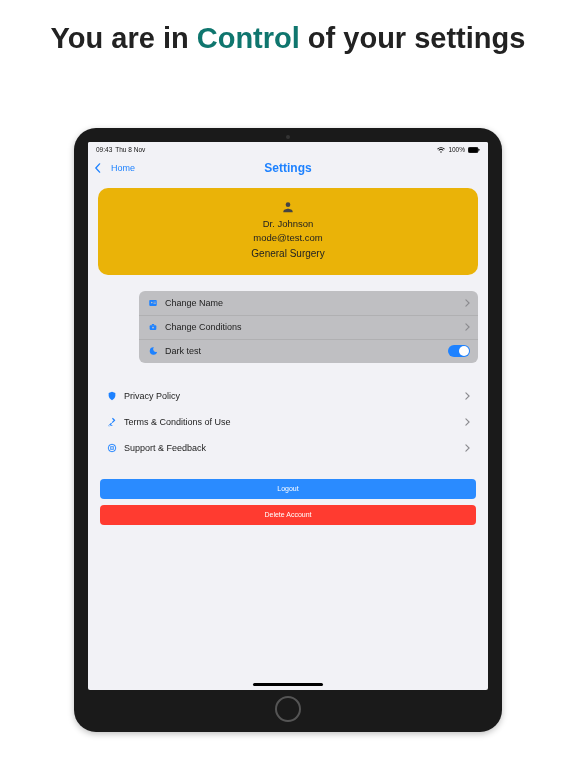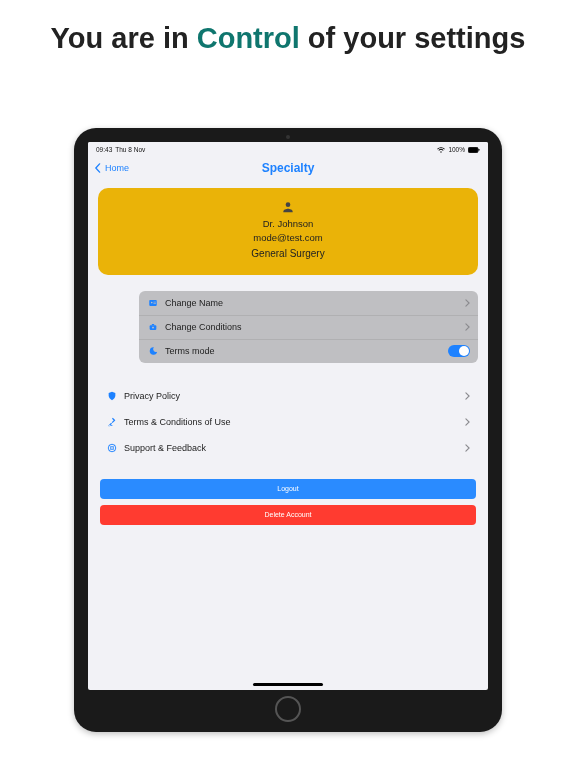--- a/index.html
+++ b/index.html
@@ -16,21 +16,21 @@
   .bezel-dot { position: absolute; top: 7px; left: 50%; transform: translateX(-50%); width: 4px; height: 4px; border-radius: 50%; background: #333; }
   .home-btn { position: absolute; bottom: 10px; left: 50%; transform: translateX(-50%); width: 26px; height: 26px; border-radius: 50%; border: 2px solid #555; background: #1a1a1a; }
   .screen { width: 100%; height: 100%; background: #f2f2f6; border-radius: 2px; overflow: hidden; display: flex; flex-direction: column; position: relative; }
   
   .status-bar { height: 14px; font-size: 6.5px; color: #111; display: flex; align-items: center; justify-content: space-between; padding: 1px 8px 0; background: #f2f2f6; }
   .status-left { display: flex; align-items: center; gap: 3px; }
   .status-right { display: flex; align-items: center; gap: 3px; }
   .wifi-icon svg, .battery-icon svg { display: block; }
   
   .nav-bar { height: 24px; display: flex; align-items: center; justify-content: center; position: relative; background: #f2f2f6; }
-  .nav-back { position: absolute; left: 6px; display: flex; align-items: flex-end; gap: 4px; color: #1e82ff; font-size: 9px; }
+  .nav-back { position: absolute; left: 6px; display: flex; align-items: flex-end; gap: 10px; color: #1e82ff; font-size: 9px; }
   .nav-back svg { display: block; }
   .nav-title { color: #1e82ff; font-size: 12px; font-weight: 600; }
   .content { flex: 1; padding: 8px 10px 0; overflow: hidden; }
   
   .profile-card { background: #eab308; border-radius: 10px; padding: 12px 10px 14px; text-align: center; }
   .avatar { width: 14px; height: 14px; margin: 0 auto 3px; }
   .avatar svg { display: block; }
   .profile-line { font-size: 9.5px; color: #222; line-height: 1.5; }
   .profile-line.spec { font-size: 10px; }
   
@@ -96,21 +96,21 @@
 
       <div class="nav-bar">
         <div class="nav-back">
           <span>
             <svg width="7" height="10" viewBox="0 0 7 12">
                 <path d="M6 1L1.5 6 6 11" stroke="#1e82ff" stroke-width="1.6" fill="none" stroke-linecap="round" stroke-linejoin="round"></path>
               </svg>
           </span>
           <span>Home</span>
         </div>
-        <div class="nav-title">Specialty</div>
+        <div class="nav-title">Settings</div>
       </div>
 
       <div class="content">
 
         <div class="profile-card">
           <div class="avatar">
             <svg width="14" height="14" viewBox="0 0 24 24">
                 <circle cx="12" cy="8" r="4" fill="#444"></circle>
                 <path d="M4 20c0-3.5 5-5 8-5s8 1.5 8 5v1H4v-1z" fill="#444"></path>
               </svg>
@@ -152,21 +152,21 @@
                   <path d="M1 1l4 4-4 4" stroke="#8a8a8e" stroke-width="1.4" fill="none" stroke-linecap="round"></path>
                 </svg>
             </span>
           </div>
           <div class="row">
             <span class="row-icon">
               <svg width="10" height="10" viewBox="0 0 24 24">
                   <path d="M14 3a9 9 0 108 11 7 7 0 01-8-11z" fill="#1e82ff"></path>
                 </svg>
             </span>
-            <span class="row-label">Terms mode</span>
+            <span class="row-label">Dark test</span>
             <div class="toggle"></div>
           </div>
         </div>
 
         <div class="list2">
           <div class="row">
             <span class="row-icon">
               <svg width="10" height="10" viewBox="0 0 24 24">
                   <path d="M12 2l8 3v6c0 5-3.5 9-8 11-4.5-2-8-6-8-11V5l8-3z" fill="#1e82ff"></path>
                 </svg>

